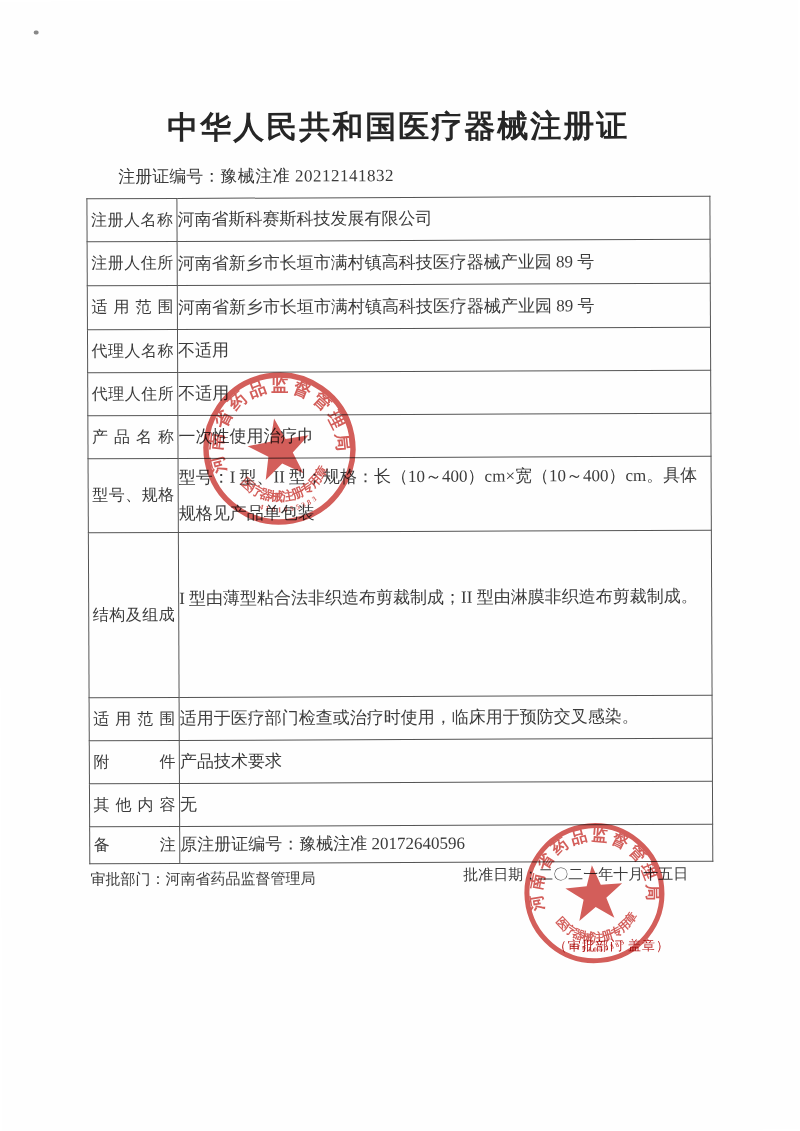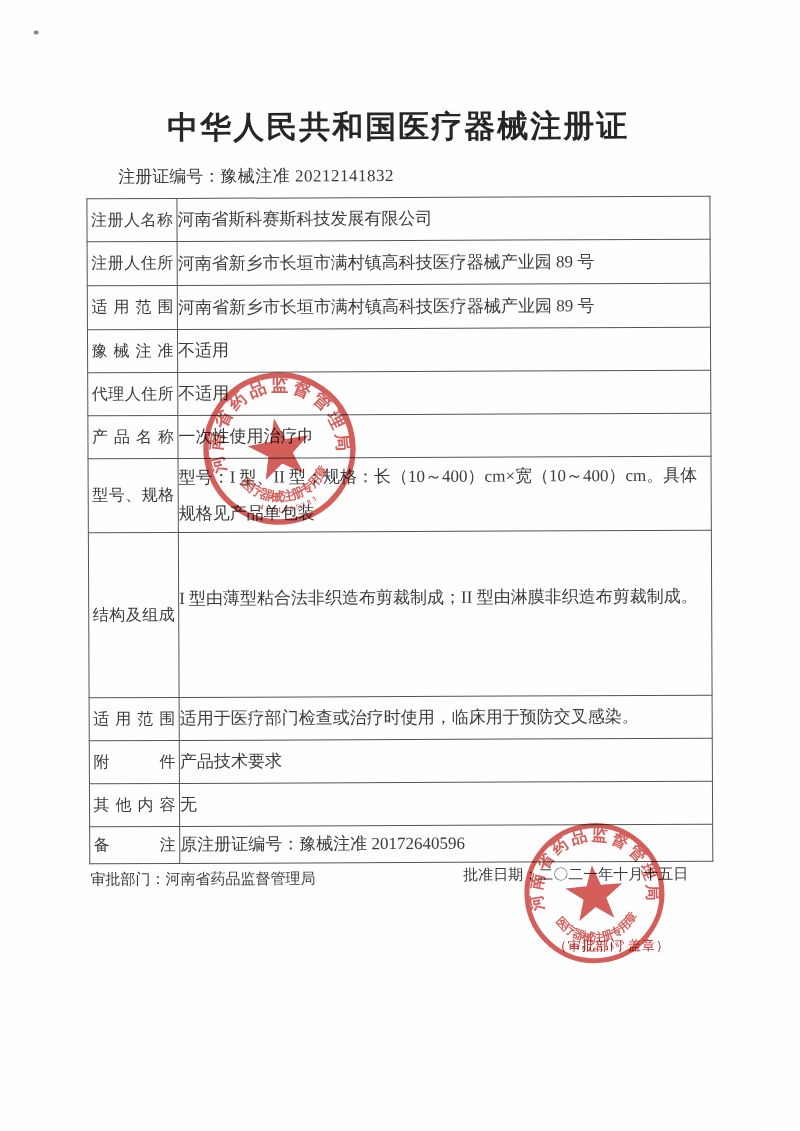--- a/index.html
+++ b/index.html
@@ -75,21 +75,21 @@
       <td class="lbl"><span>注册人住所</span></td>
       <td class="val">河南省新乡市长垣市满村镇高科技医疗器械产业园 89 号</td>
     </tr>
 
     <tr>
       <td class="lbl"><span>适用范围</span></td>
       <td class="val">河南省新乡市长垣市满村镇高科技医疗器械产业园 89 号</td>
     </tr>
 
     <tr>
-      <td class="lbl"><span>豫械注准</span></td>
+      <td class="lbl"><span>代理人名称</span></td>
       <td class="val">不适用</td>
     </tr>
 
     <tr>
       <td class="lbl"><span>代理人住所</span></td>
       <td class="val">不适用</td>
     </tr>
 
     <tr>
       <td class="lbl"><span>产品名称</span></td>

